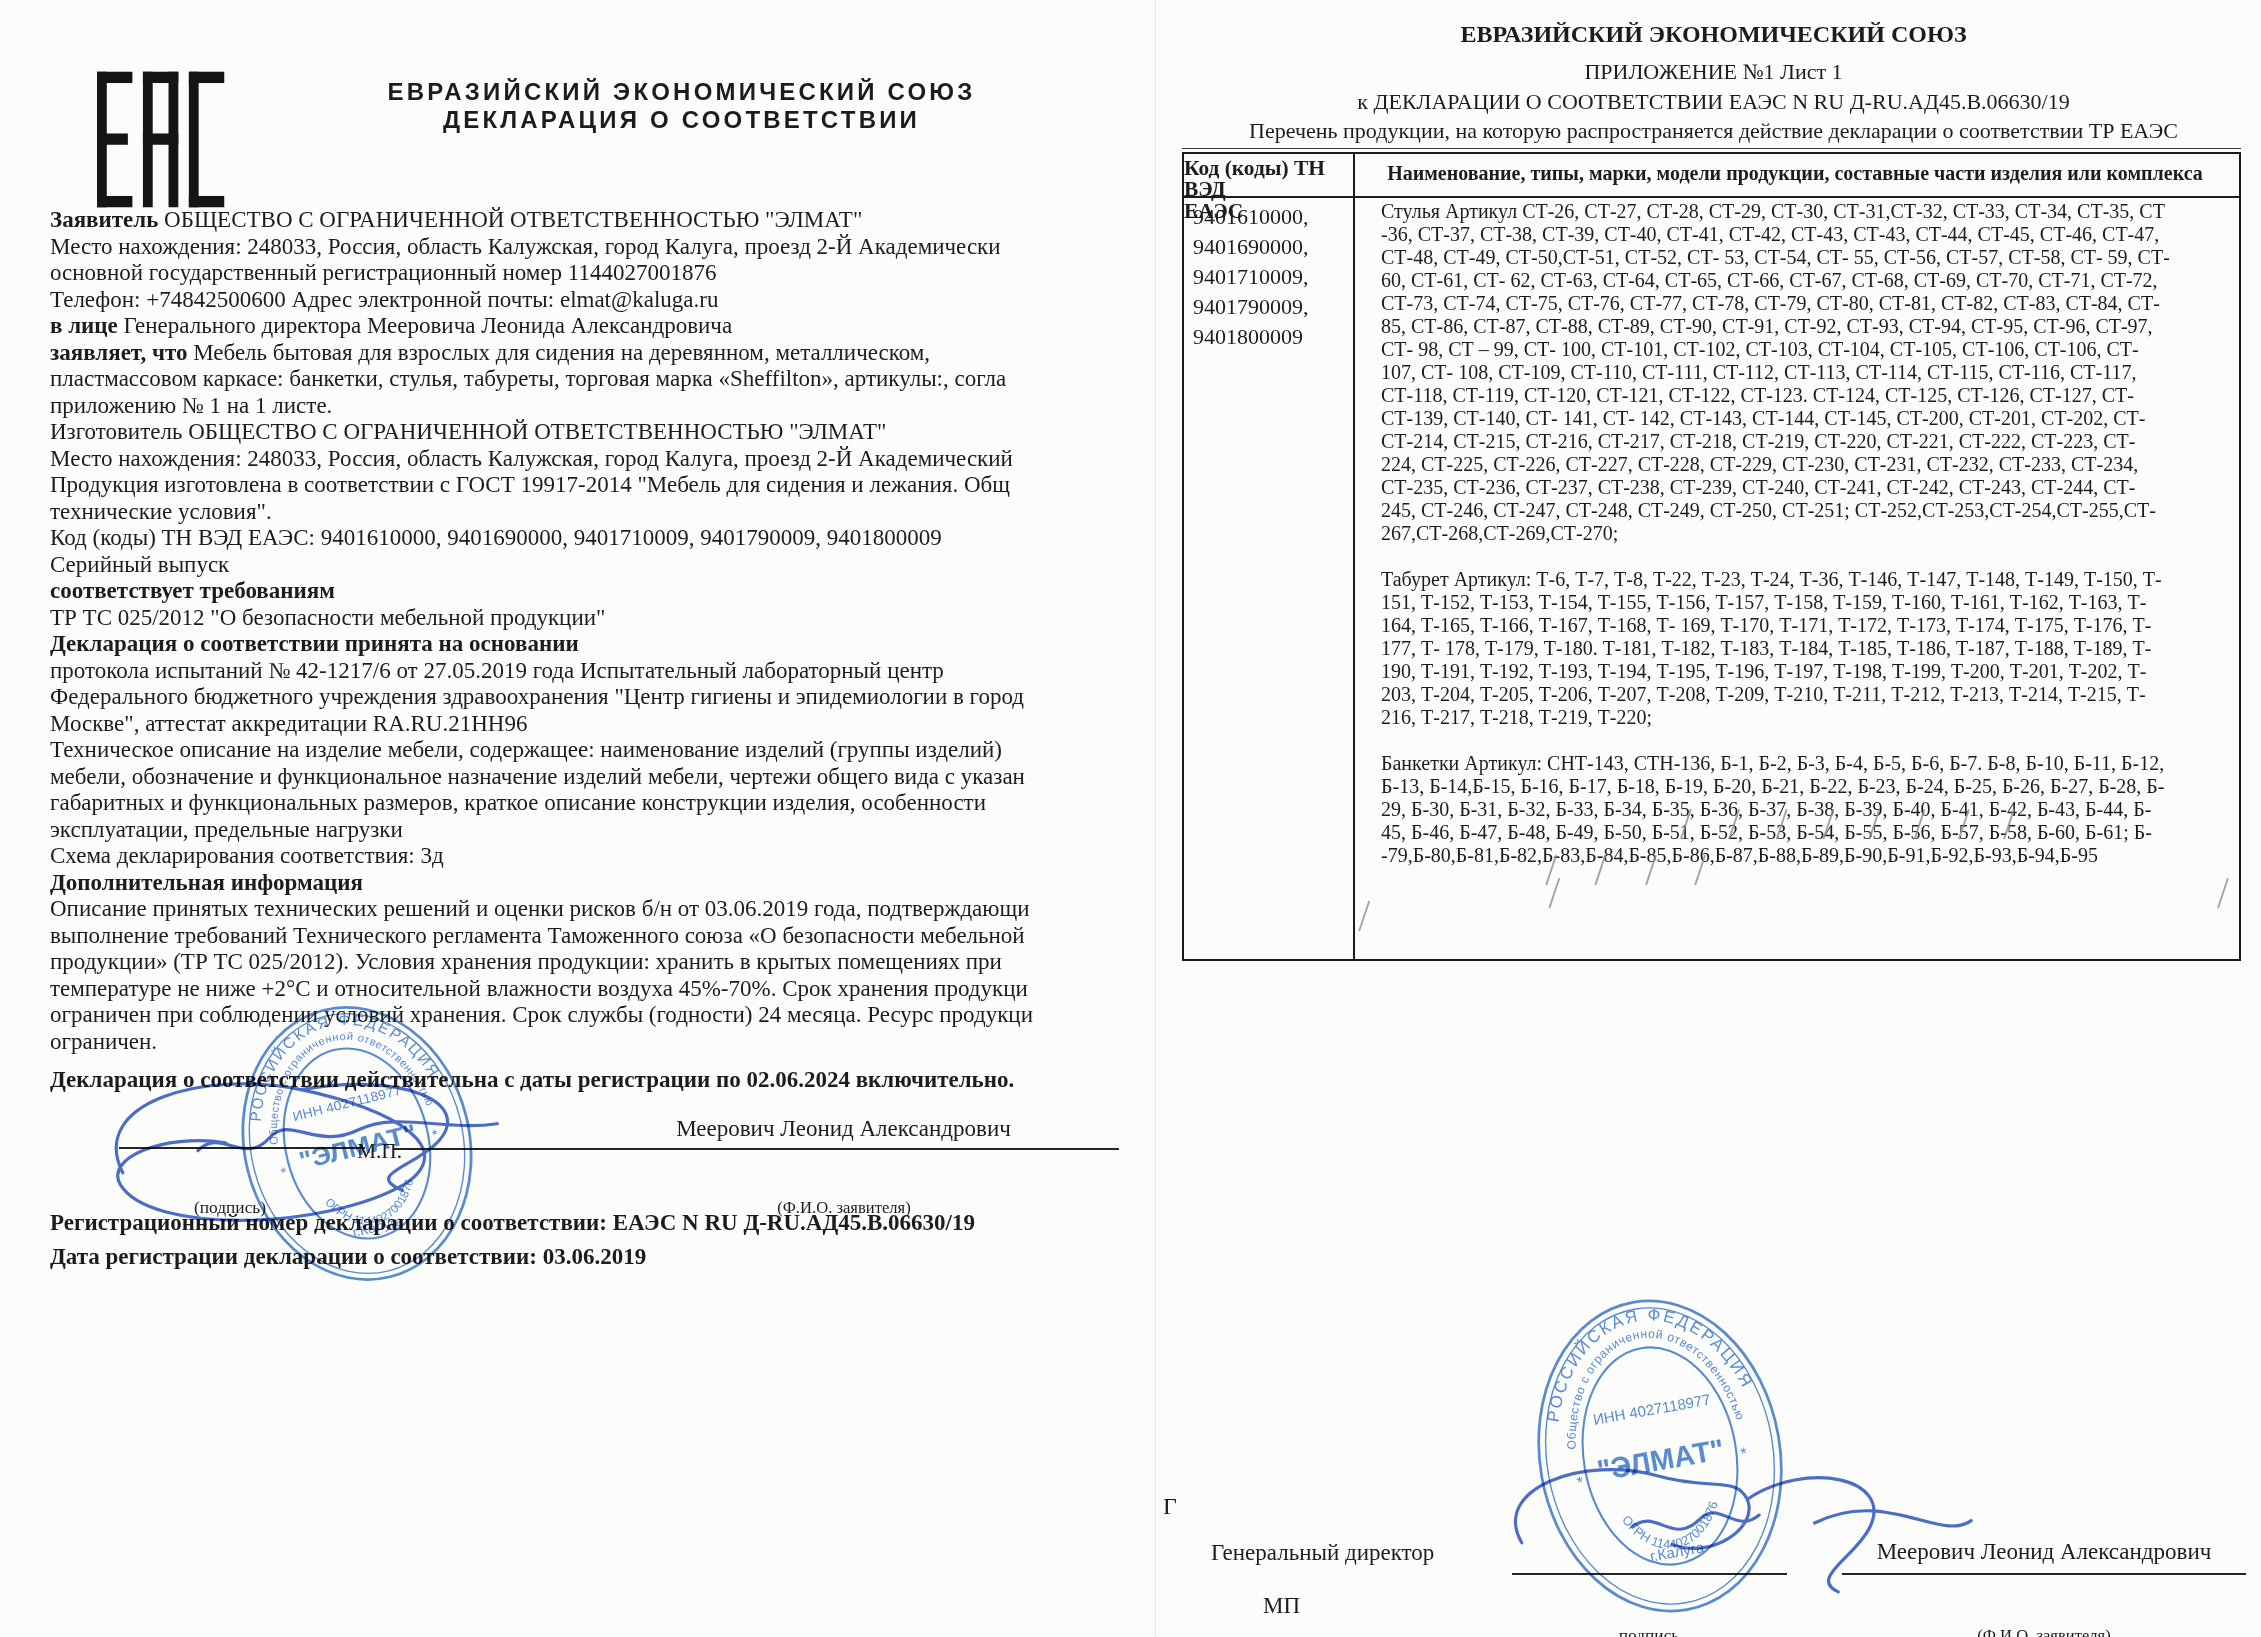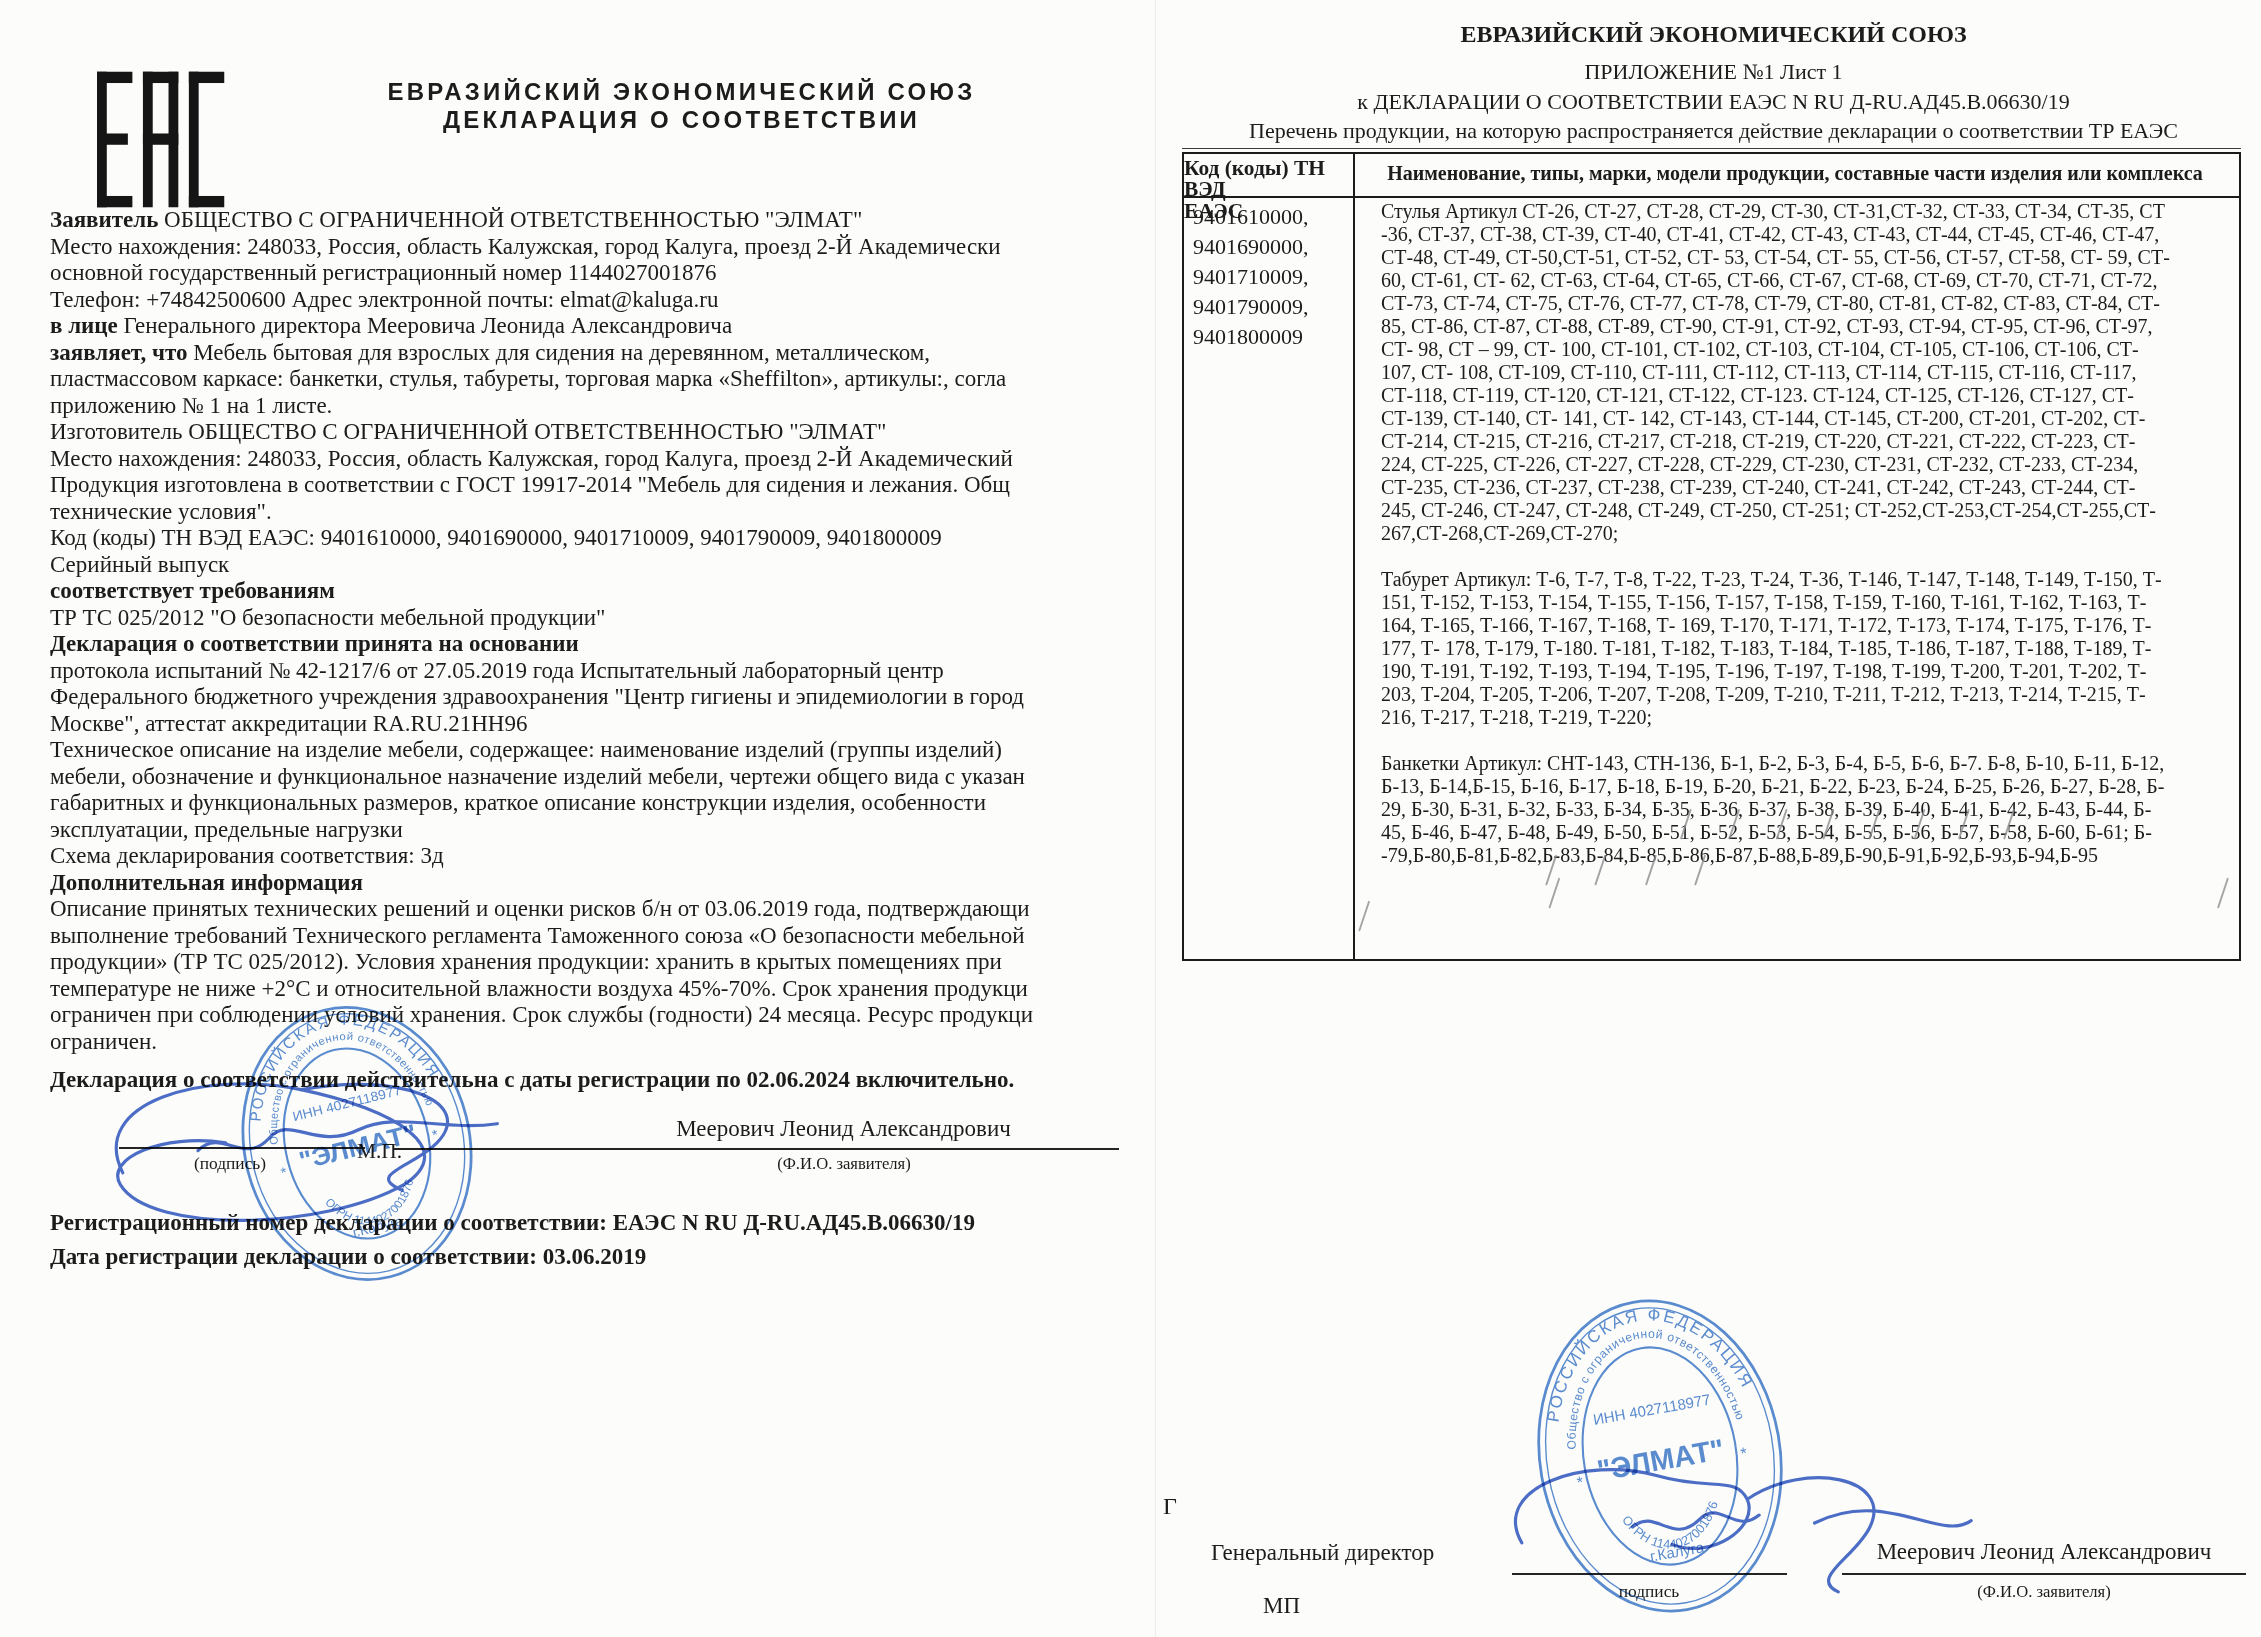--- a/index.html
+++ b/index.html
@@ -12,21 +12,21 @@
   .sans{font-family:"Liberation Sans","DejaVu Sans",sans-serif;}
   b{font-weight:bold;}
   .center{text-align:center;}
   .rule{position:absolute;background:#242424;height:1.6px;}
   
   .lp-title{left:317px;width:729px;text-align:center;font-weight:bold;font-size:24px;letter-spacing:3.2px;line-height:28.5px;}
   
   #left-body{left:50px;top:207px;width:1071px;}
   #left-body .tl{height:26.5px;font-size:23px;white-space:nowrap;overflow:hidden;}
   .boldline{position:absolute;font-weight:bold;font-size:23px;white-space:nowrap;overflow:hidden;width:1071px;}
-  .small-label{position:absolute;font-size:16.6px;}
+  .small-label{position:absolute;font-size:16.6px;margin-top:44px;}
   
   .tbl{position:absolute;left:1182px;top:152px;width:1055px;height:805px;border:2.4px solid #1b1b1b;}
   .tbl .vdiv{position:absolute;left:169px;top:0;bottom:0;width:1.6px;background:#1b1b1b;}
   .tbl .hdiv{position:absolute;left:0;right:0;top:42px;height:1.6px;background:#1b1b1b;}
   .thin-top{position:absolute;left:1182px;top:148px;width:1059px;height:0.8px;background:#3a3a3a;}
   #codes{left:1193px;top:204px;width:151px;}
   #codes .tl{height:30px;font-size:22px;}
   #products{left:1360px;top:200px;width:872px;margin-left:21px;}
   #products .tl{height:23px;font-size:20px;white-space:nowrap;overflow:hidden;}
   .col1-head{position:absolute;left:1184px;top:158px;width:168px;text-align:left;font-weight:bold;font-size:21.4px;line-height:21.4px;}

